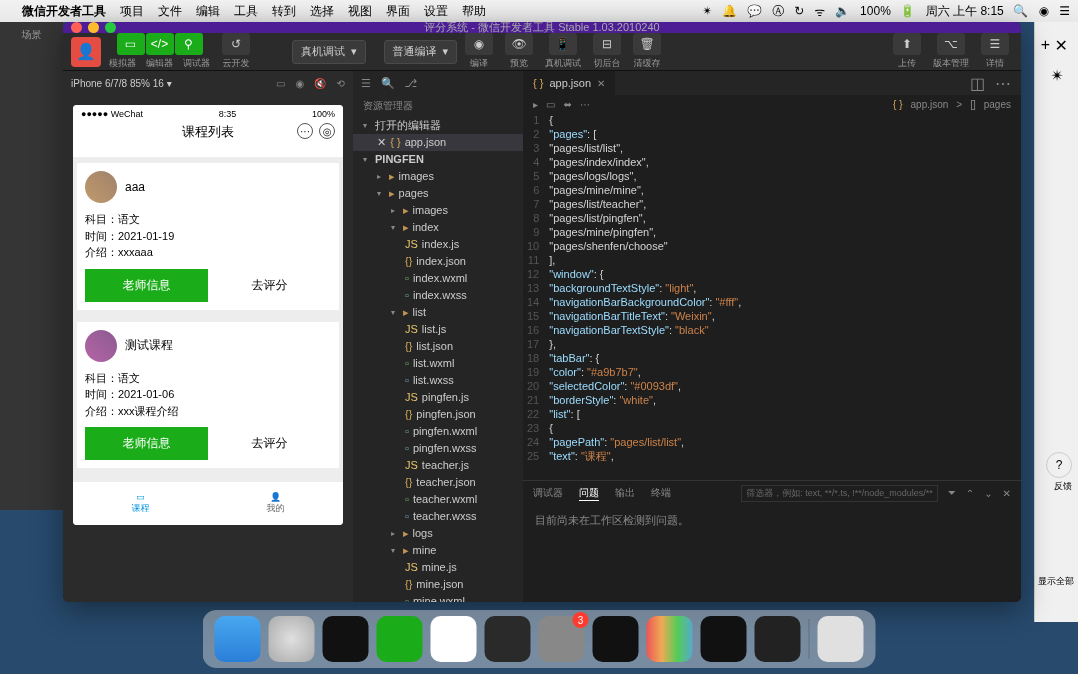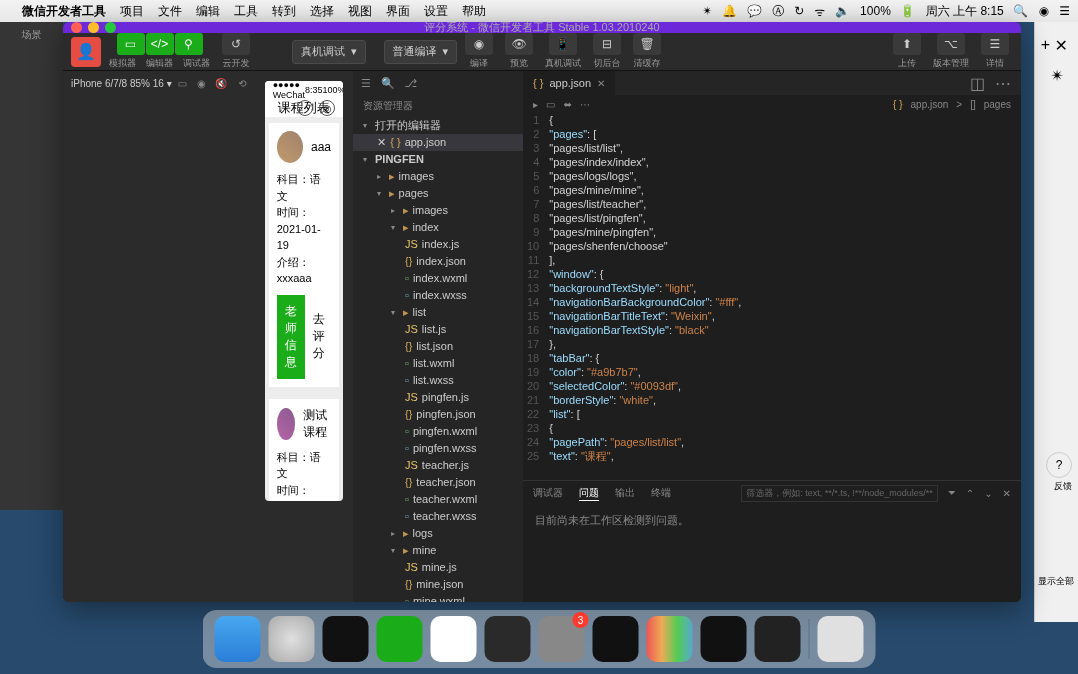--- a/index.html
+++ b/index.html
@@ -1,43 +1,43 @@
 <!DOCTYPE html>
 <html><head>
 <meta charset="utf-8">
 <style>
 * { margin: 0; padding: 0; box-sizing: border-box; font-family: -apple-system, "SF Pro", "Helvetica Neue", Arial, sans-serif; }
 body { background: #274a6d; width: 1078px; height: 674px; overflow: hidden; position: relative; }
 .menubar { background: linear-gradient(#f2f2f2,#e8e8e8); height: 22px; display: flex; align-items: center; padding: 0 8px; font-size: 12px; gap: 14px; }
 .menubar .apple-icon { font-size: 13px; }
 .menubar .right { margin-left: auto; display: flex; gap: 10px; align-items: center; }
 .app-window { position: absolute; top: 22px; left: 63px; width: 958px; height: 580px; background: #222; display: flex; flex-direction: column; border-radius: 6px; overflow: hidden; box-shadow: 0 8px 30px rgba(0,0,0,.4); }
-.titlebar { height: 22px; background: #6d28d9; display: flex; align-items: center; padding: 0 8px; position: relative; }
+.titlebar { height: 22px; background: #4c1d95; display: flex; align-items: center; padding: 0 8px; position: relative; }
 .traffic { display: flex; gap: 6px; }
 .traffic span { width: 11px; height: 11px; border-radius: 50%; display: inline-block; }
 .red { background: #ff5f56; } .yellow { background: #ffbd2e; } .green { background: #27c93f; }
 .titlebar .title { color: #aaa; font-size: 11px; position: absolute; left: 50%; transform: translateX(-50%); }
 .toolbar { height: 50px; background: #2b2b2b; display: flex; align-items: center; padding: 0 8px; gap: 4px; border-bottom: 1px solid #111; }
 .toolbar .icon-box { width: 28px; height: 28px; background: #3a3a3a; border-radius: 4px; display:flex;align-items:center;justify-content:center; }
 .toolbar .icon-box.app { background: #e54d42; width: 30px; height: 30px; }
 .tb-group { display:flex; flex-direction:column; align-items:center; gap:2px; padding: 0 4px; }
 .tb-group .btns { display:flex; gap:1px; }
 .tb-group .btn { width:28px; height:22px; background:#3a3a3a; border-radius:3px; display:flex;align-items:center;justify-content:center; font-size:12px; color:#ccc; }
 .tb-group .btn.g { background:#1aad19; color:#fff; }
 .tb-group .lab { font-size:9px; color:#999; }
 .tb-select { height:24px; background:#3a3a3a; border:1px solid #4a4a4a; border-radius:3px; color:#ccc; font-size:11px; padding:0 8px; display:flex; align-items:center; gap:6px; }
 .tb-spacer { flex:1; }
 .main-area { flex:1; display:flex; }
-.sim-col { width:290px; background:#2b2b2b; display:flex; flex-direction:row; }
+.sim-col { width:290px; background:#2b2b2b; display:flex; flex-direction:column; }
 .sim-bar { height:24px; display:flex; align-items:center; padding:0 8px; color:#ccc; font-size:10px; gap:6px; }
 .sim-bar .right { margin-left:auto; display:flex; gap:10px; color:#888; }
 .phone { background:#ededed; margin:10px; flex:1; display:flex; flex-direction:column; max-height: 420px; border-radius:4px; overflow:hidden; }
 .phone-status { height:18px; background:#fff; display:flex; align-items:center; padding:0 8px; font-size:9px; }
 .phone-status .mid{flex:1;text-align:center;} .phone-status .r{text-align:right;}
-.nav-bar { height:34px; background:#fff; display:flex; align-items:center; justify-content:center; font-size:13px; font-weight:500; position:relative; }
+.nav-bar { height:34px; background:#fff; display:flex; align-items:flex-start; justify-content:center; font-size:13px; font-weight:500; position:relative; }
 .nav-bar .capsule { position:absolute; right:8px; display:flex; gap:6px; align-items:center; }
 .nav-bar .capsule span { width:16px;height:16px;border:1px solid #555;border-radius:50%;display:inline-flex;align-items:center;justify-content:center;font-size:10px; }
 .card { background:#fff; margin:6px 4px; padding:8px; }
 .card-head { display:flex; align-items:center; gap:8px; }
 .avatar { width:32px;height:32px;border-radius:50%;background:linear-gradient(45deg,#c19a6b,#a0826d); }
 .avatar.purple { background:linear-gradient(45deg,#b565a7,#8b5a8f); }
 .card-title { font-size:12px; }
 .card-body { font-size:11px; margin-top:8px; line-height:1.5; }
 .card-btns { display:flex; margin-top:8px; }
 .card-btns button { flex:1; border:none; padding:8px; font-size:12px; }

